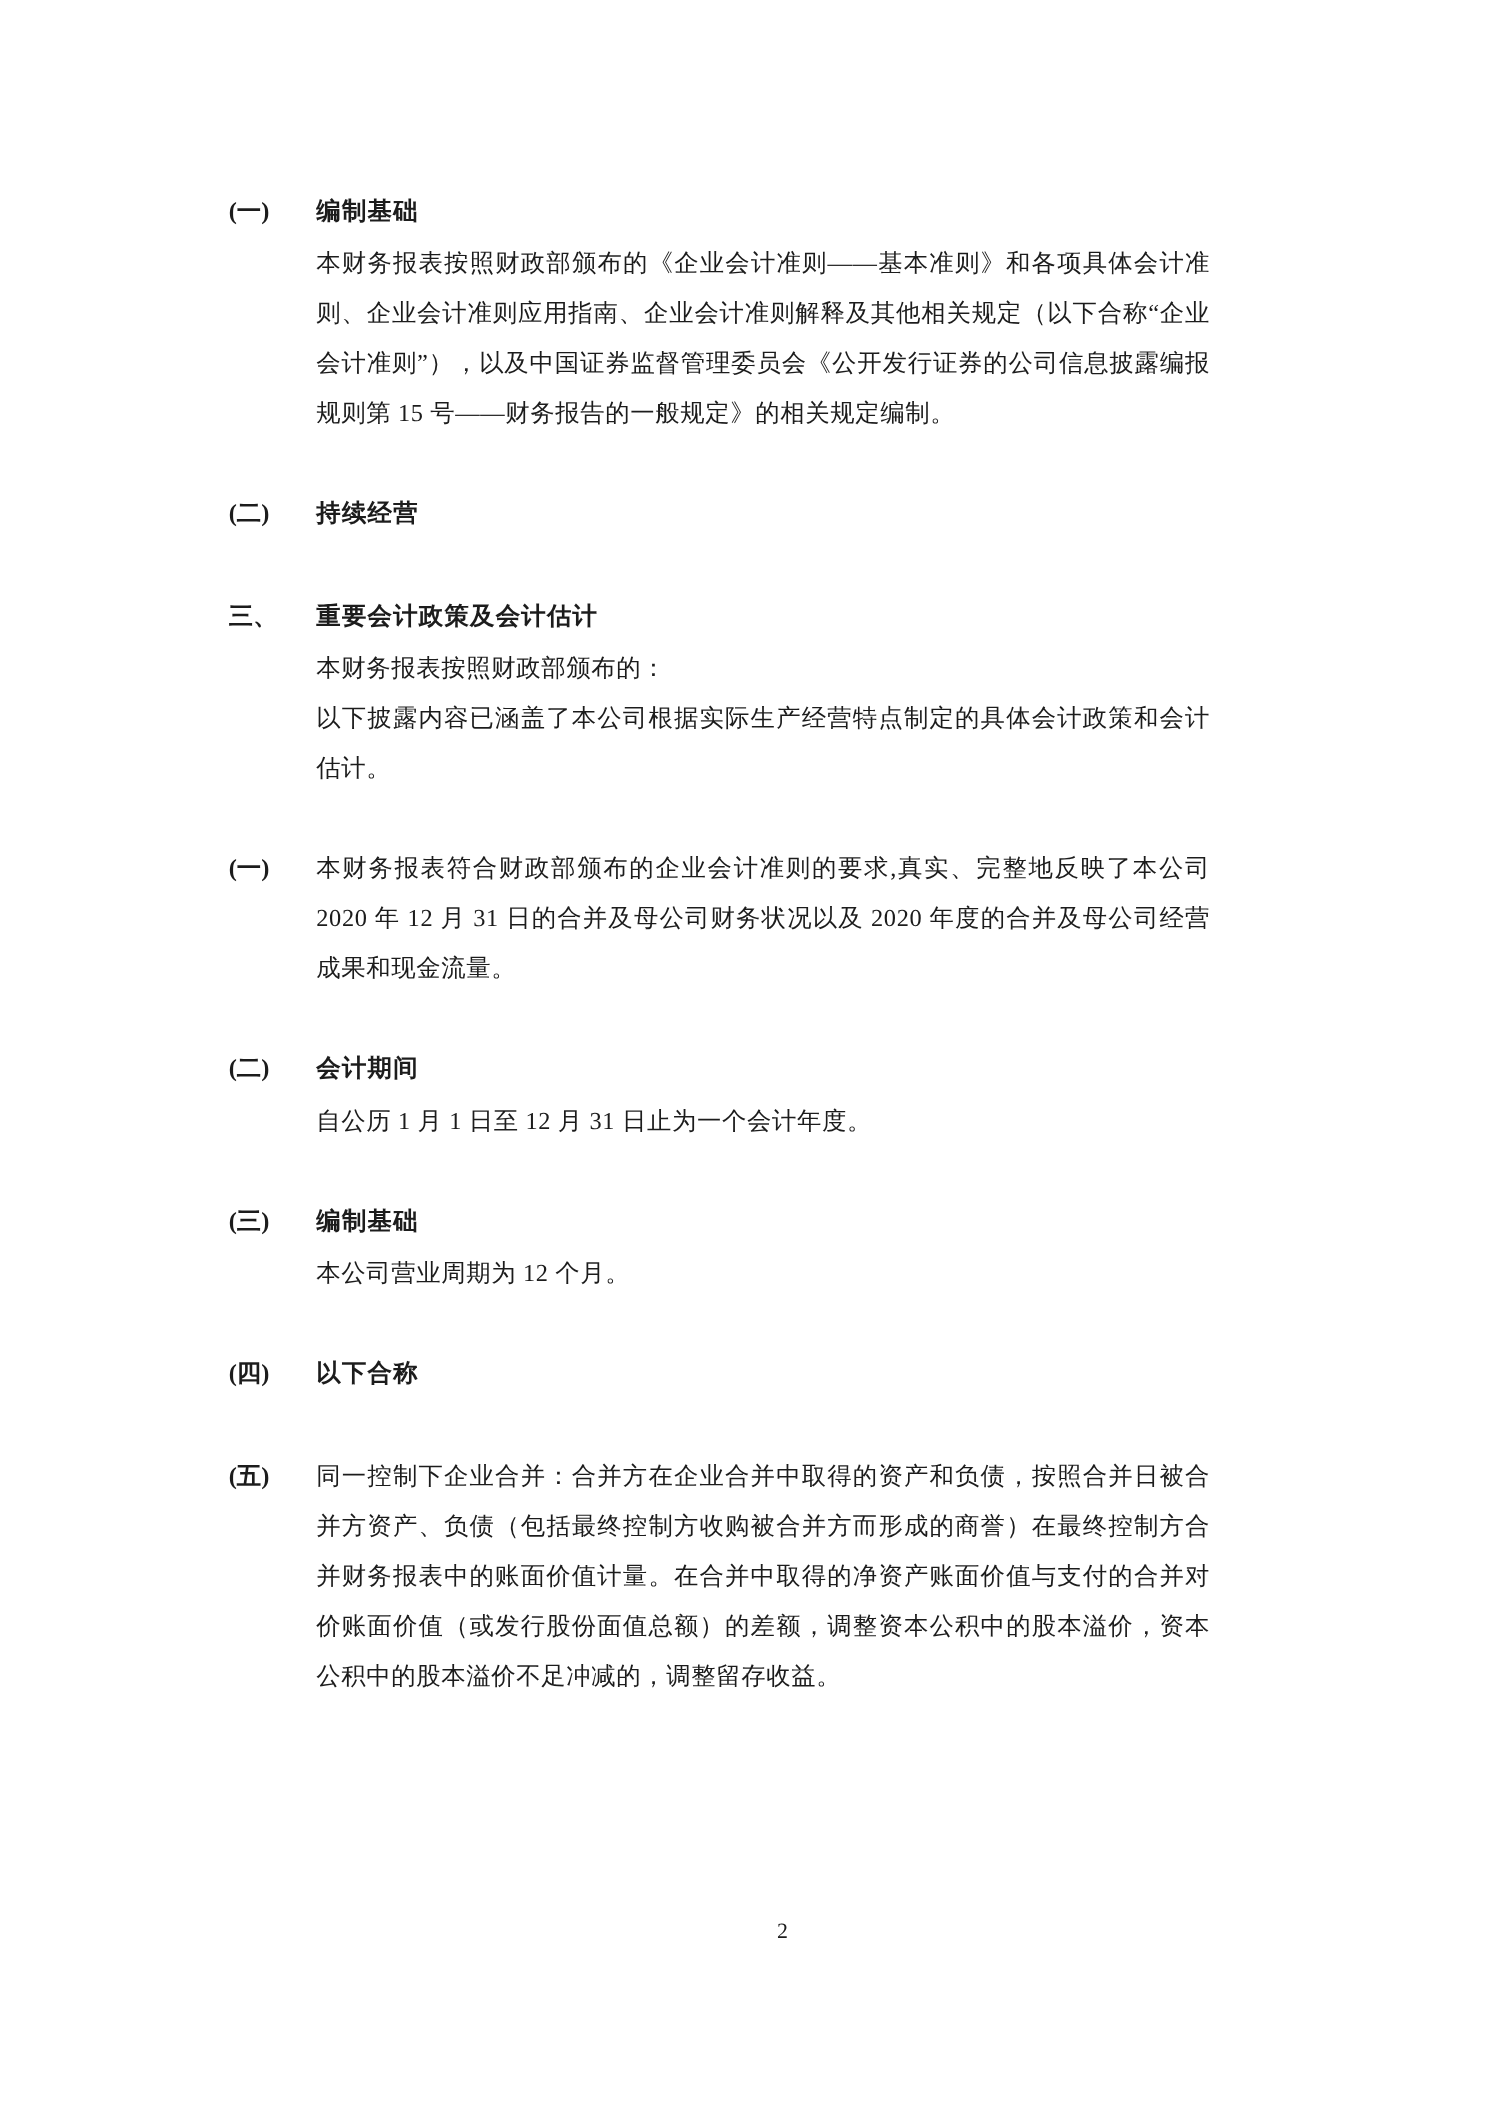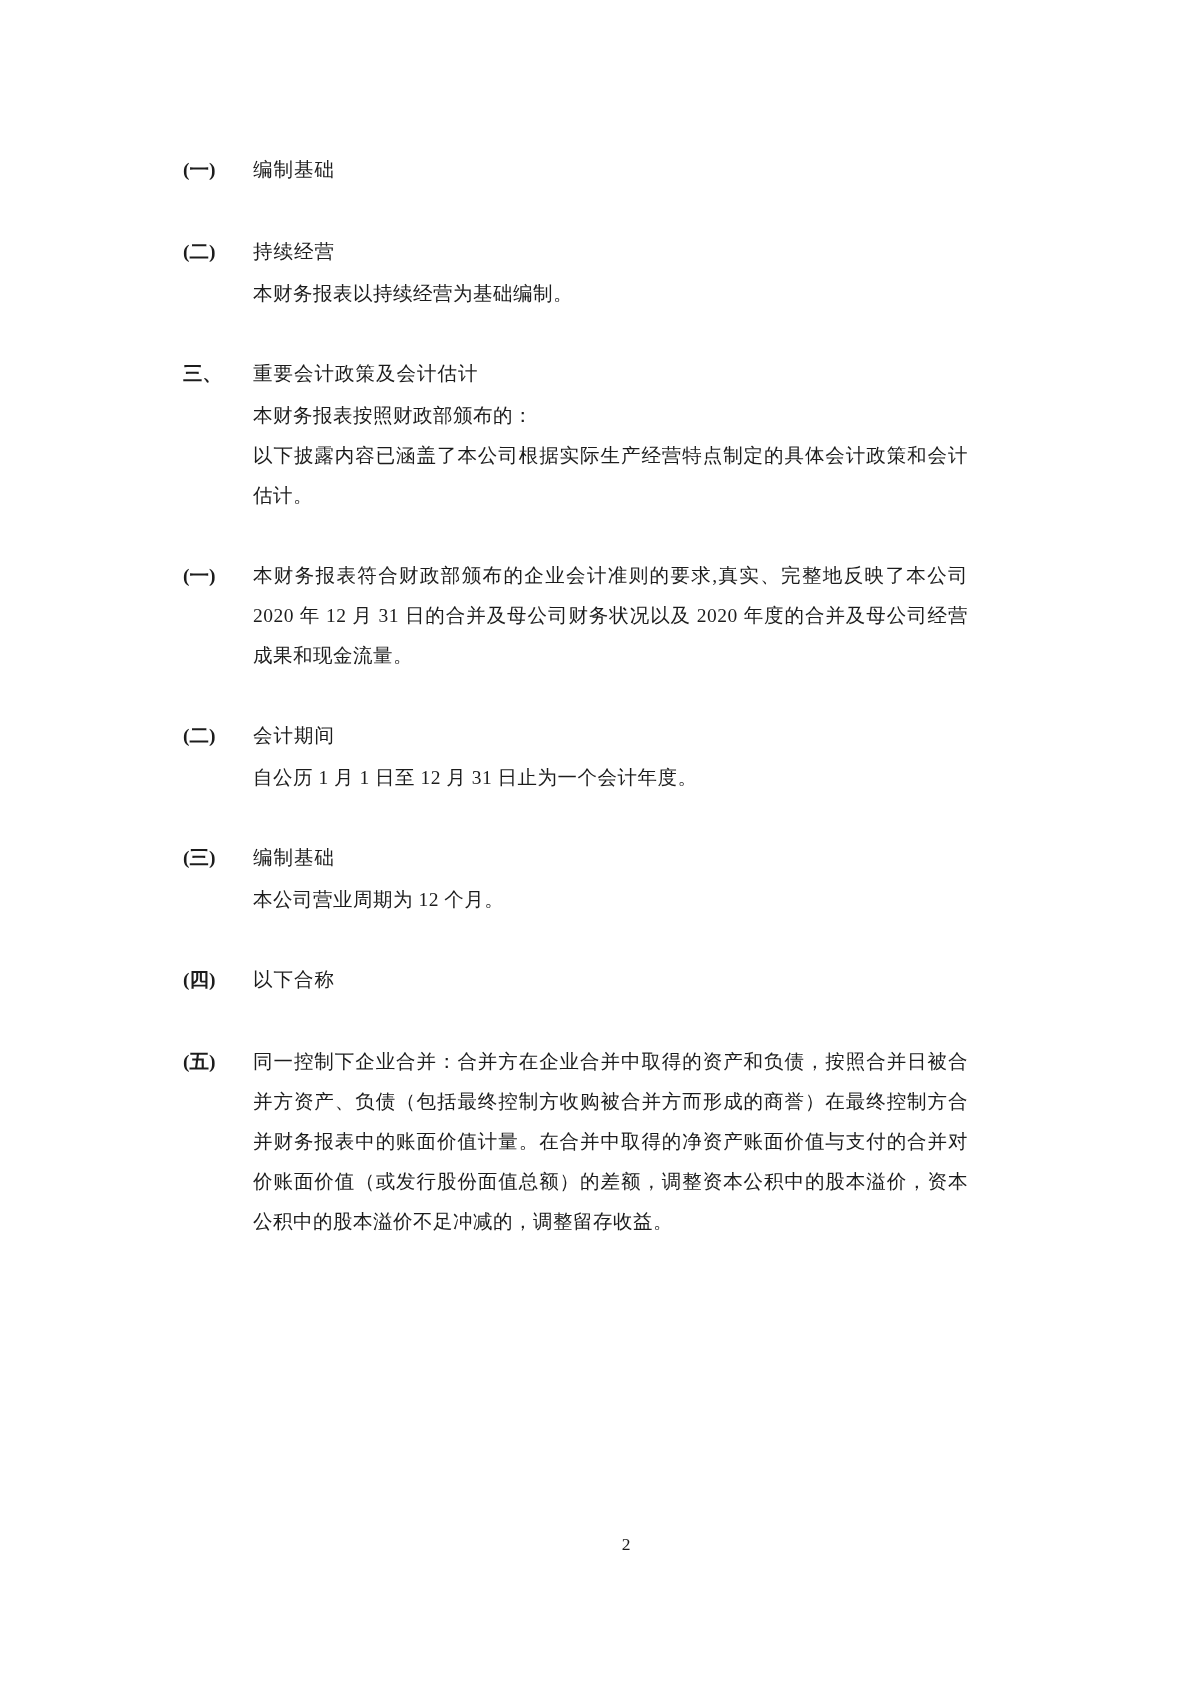--- a/index.html
+++ b/index.html
@@ -34,21 +34,21 @@
     font-weight: bold;
     white-space: nowrap;
   }
   .sec-content {
     flex: 0 0 715px;
     width: 715px;
   }
   .sec-heading {
     font-size: 19.5px;
     line-height: 40px;
-    font-weight: normal;
+    font-weight: bold;
     margin: 0 0 2px 0;
     letter-spacing: 1px;
   }
   .para {
     margin: 0;
     font-size: 19.5px;
     line-height: 40px;
     text-align: justify;
     text-align-last: left;
     letter-spacing: 0.5px;
@@ -69,30 +69,30 @@
   }
 </style>
 </head>
 <body>
 
 <main class="doc">
   <div class="section">
     <div class="sec-num">(一)</div>
     <div class="sec-content">
       <h2 class="sec-heading">编制基础</h2>
+      <div>
+          <p class="para">本财务报表按照财政部颁布的《企业会计准则——基本准则》和各项具体会计准则、企业会计准则应用指南、企业会计准则解释及其他相关规定（以下合称“企业会计准则”），以及中国证券监督管理委员会《公开发行证券的公司信息披露编报规则第 15 号——财务报告的一般规定》的相关规定编制。</p>
+        </div>
     </div>
   </div>
 
   <div class="section">
     <div class="sec-num">(二)</div>
     <div class="sec-content">
       <h2 class="sec-heading">持续经营</h2>
-      <div>
-          <p class="para">本财务报表以持续经营为基础编制。</p>
-        </div>
     </div>
   </div>
 
   <div class="section">
     <div class="sec-num">三、</div>
     <div class="sec-content">
       <h2 class="sec-heading">重要会计政策及会计估计</h2>
       <div>
           <p class="para">本财务报表按照财政部颁布的：</p>
           <p class="para">以下披露内容已涵盖了本公司根据实际生产经营特点制定的具体会计政策和会计估计。</p>

